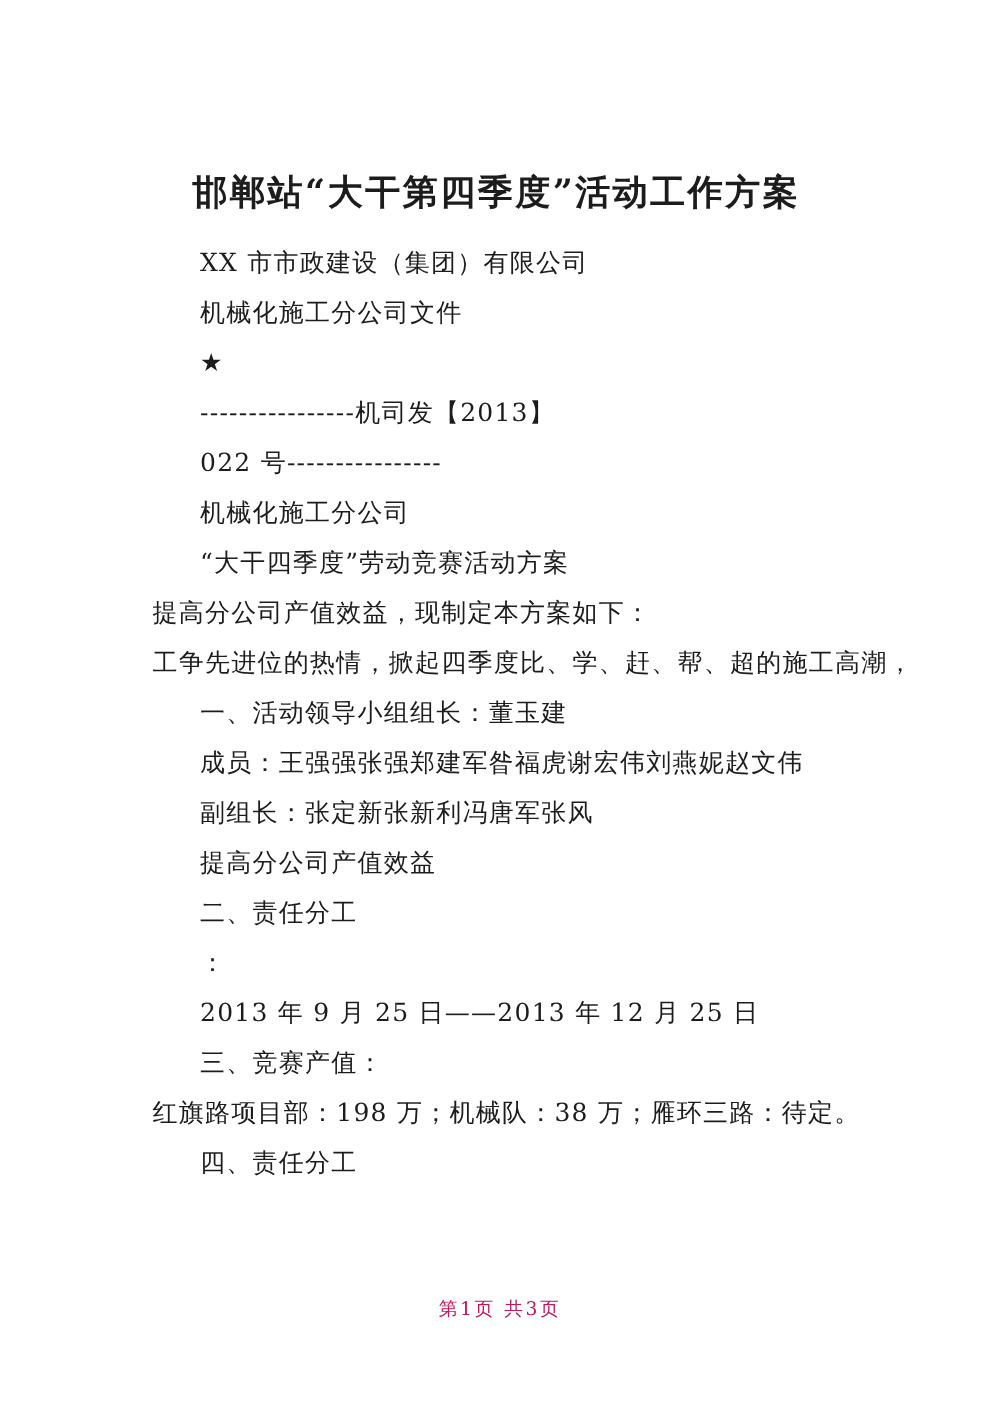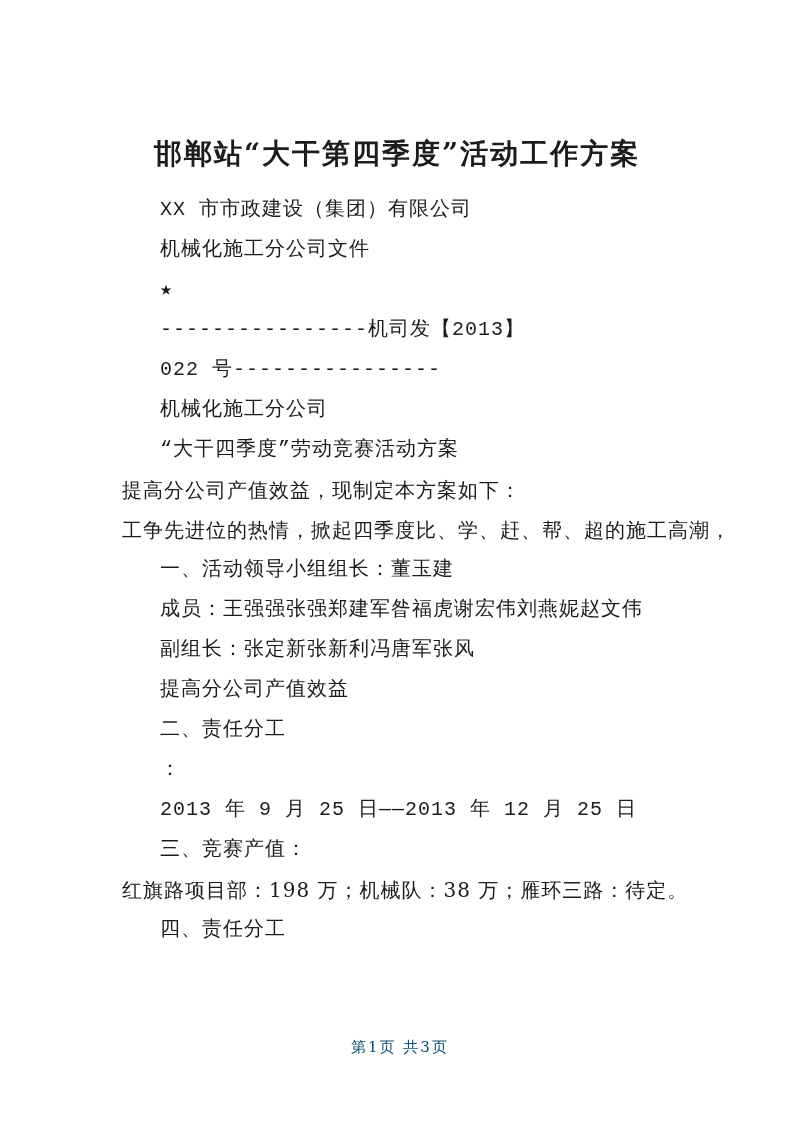--- a/index.html
+++ b/index.html
@@ -34,31 +34,30 @@
   }
   .line {
     font-size: 20px;
     line-height: 40px;
     height: 40px;
     letter-spacing: 1px;
     white-space: nowrap;
   }
   .indent {
     text-indent: 38px;
-    font-family: Liberation Mono, monospace;
   }
   .footer {
     position: absolute;
     left: 0;
     right: 0;
     top: 1038px;
     text-align: center;
     font-size: 15px;
     letter-spacing: 2px;
-    color: #0c4a6e;
+    color: #be185d;
   }
 </style>
 </head>
 <body>
 
 <div class="page">
   <div class="content">
     <h1 class="doc-title">邯郸站“大干第四季度”活动工作方案</h1>
 
     <div class="line indent">XX 市市政建设（集团）有限公司</div>

